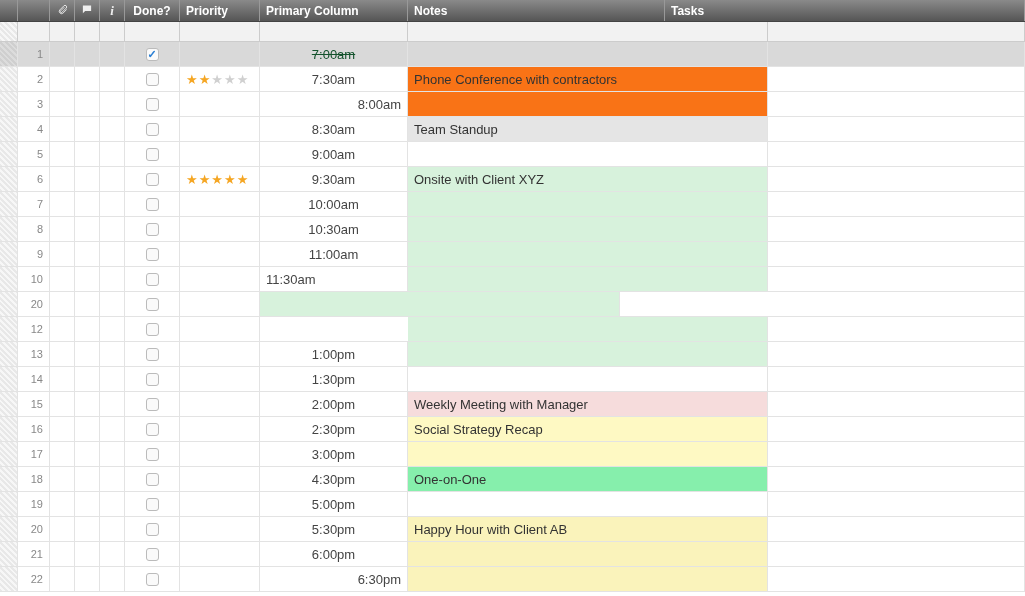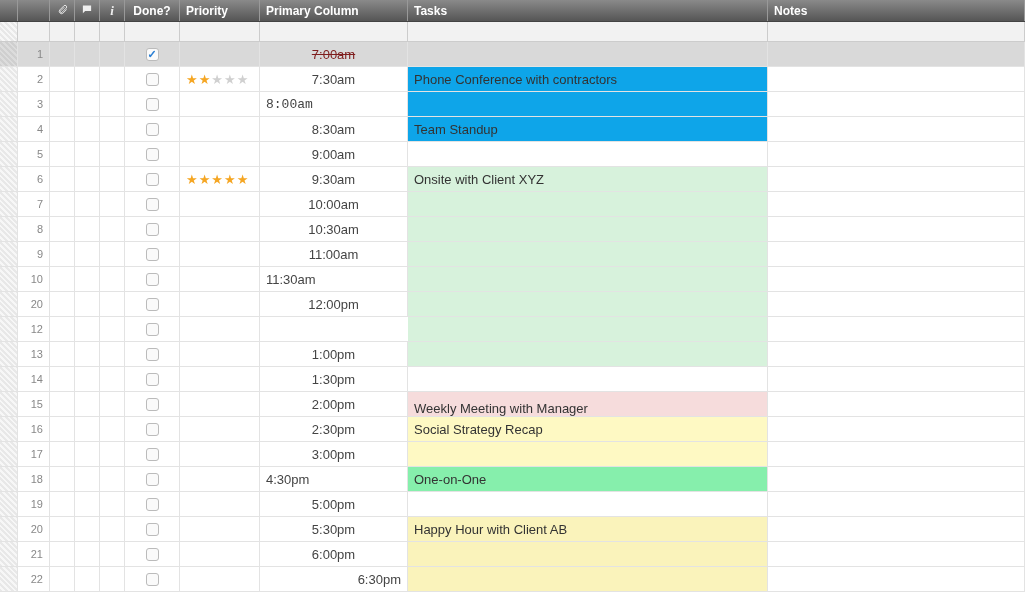--- a/index.html
+++ b/index.html
@@ -87,27 +87,27 @@
     font-weight:bold;
     line-height:1;
   }
 
   .stars { display:flex; gap:1px; }
   .star { color:#d0d0d0; font-size:13px; }
   .star.on { color:#f5a623; }
 
   .time { color:#444; }
   .time.strike { text-decoration: line-through; color:#888; }
-  .row.sel .time { color:#7f1d1d;}
+  .row.sel .time { color:#14532d;}
 
   
-  .bg-blue   { background:#0ea5e9; }
-  .bg-gray   { background:#0ea5e9; }
+  .bg-blue   { background:#f97316; }
+  .bg-gray   { background:#e5e5e5; }
   .bg-green  { background:#d7f2dc; }
-  .bg-pink   { background:#f6dcdc;align-items:flex-end; }
+  .bg-pink   { background:#f6dcdc; }
   .bg-purple { background:#fef9c3; }
   .bg-orange { background:#86efac; }
   .bg-yellow { background:#faf3bb;align-items:center; }
   .row.sel .cell.c-tasks{background:#d9d9d9;}
   .row.sel .cell.c-notes{background:#d9d9d9;}
 </style>
 </head>
 <body>
 
 <div class="grid">
@@ -134,25 +134,25 @@
     </div>
     <div class="hc c-done">
         <span>Done?</span>
       </div>
     <div class="hc c-priority">
         <span>Priority</span>
       </div>
     <div class="hc c-primary">
         <span>Primary Column</span>
       </div>
+    <div class="hc c-notes">
+        <span>Notes</span>
+      </div>
     <div class="hc c-tasks">
         <span>Tasks</span>
-      </div>
-    <div class="hc c-notes">
-        <span>Notes</span>
       </div>
   </div>
 
   <div class="subheader-row">
     <div class="shc c-handle"></div>
     <div class="shc c-num"></div>
     <div class="shc c-attach"></div>
     <div class="shc c-comment"></div>
     <div class="shc c-info"></div>
     <div class="shc c-done"></div>
@@ -214,21 +214,21 @@
       <div class="row">
         <div class="cell c-handle"></div>
         <div class="cell c-num">3</div>
         <div class="cell c-attach"></div>
         <div class="cell c-comment"></div>
         <div class="cell c-info"></div>
         <div class="cell c-done">
           <span class="checkbox"></span>
         </div>
         <div class="cell c-priority"></div>
-        <div class="cell c-primary" style="justify-content:flex-start;font-family:Liberation Mono, monospace;">
+        <div class="cell c-primary" style="justify-content:flex-end;">
           <span class="time">8:00am</span>
         </div>
         <div class="cell c-tasks bg-blue">
           <span></span>
         </div>
         <div class="cell c-notes">
           <span></span>
         </div>
       </div>
       <div class="row">
@@ -382,23 +382,20 @@
       <div class="row">
         <div class="cell c-handle"></div>
         <div class="cell c-num">20</div>
         <div class="cell c-attach"></div>
         <div class="cell c-comment"></div>
         <div class="cell c-info"></div>
         <div class="cell c-done">
           <span class="checkbox"></span>
         </div>
         <div class="cell c-priority"></div>
-        <div class="cell c-primary" style="justify-content:center;">
-          <span class="time">12:00pm</span>
-        </div>
         <div class="cell c-tasks bg-green">
           <span></span>
         </div>
         <div class="cell c-notes">
           <span></span>
         </div>
       </div>
       <div class="row">
         <div class="cell c-handle"></div>
         <div class="cell c-num">12</div>
@@ -522,21 +519,21 @@
       <div class="row">
         <div class="cell c-handle"></div>
         <div class="cell c-num">18</div>
         <div class="cell c-attach"></div>
         <div class="cell c-comment"></div>
         <div class="cell c-info"></div>
         <div class="cell c-done">
           <span class="checkbox"></span>
         </div>
         <div class="cell c-priority"></div>
-        <div class="cell c-primary" style="justify-content:flex-start;">
+        <div class="cell c-primary" style="justify-content:center;">
           <span class="time">4:30pm</span>
         </div>
         <div class="cell c-tasks bg-orange">
           <span>One-on-One</span>
         </div>
         <div class="cell c-notes">
           <span></span>
         </div>
       </div>
       <div class="row">

